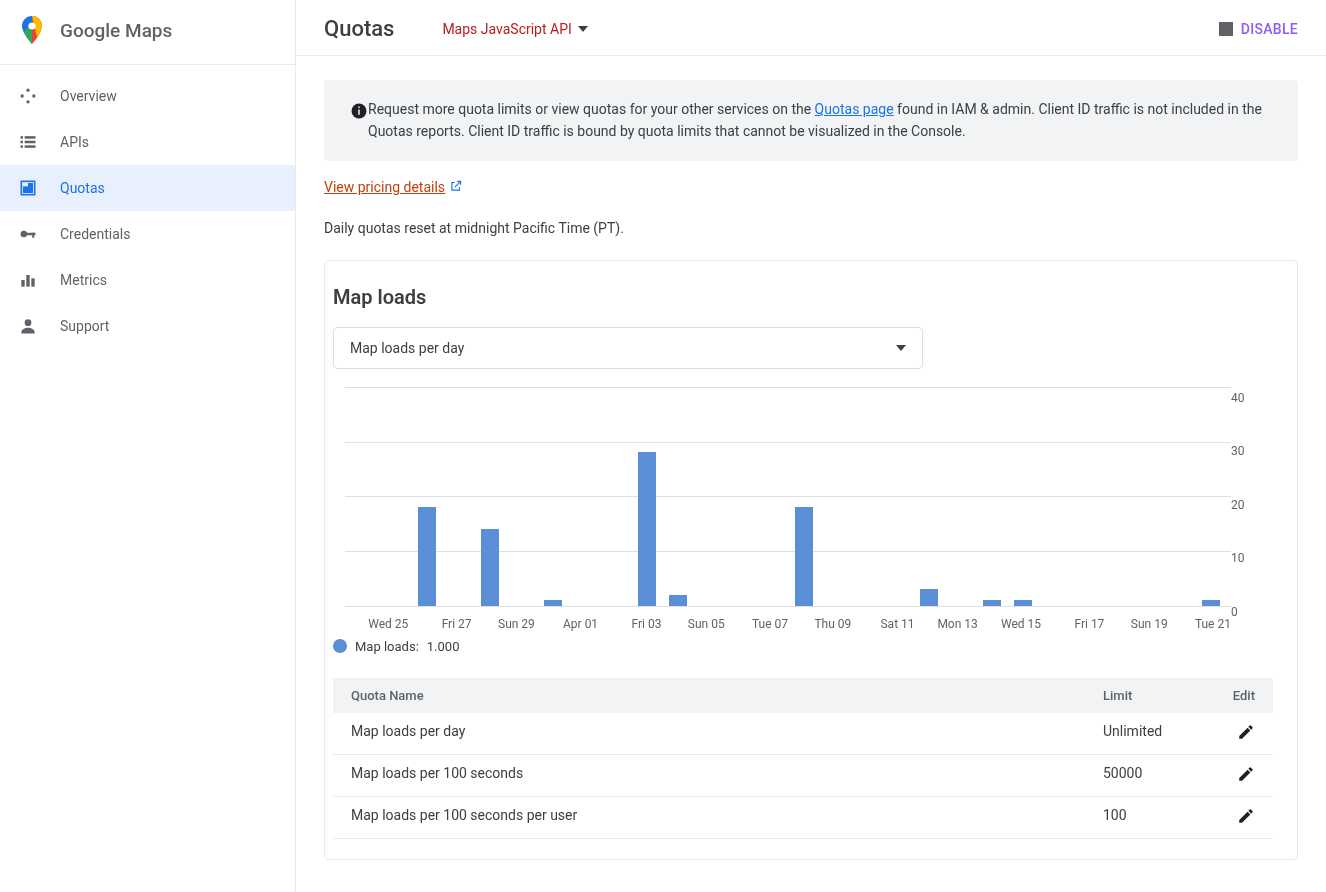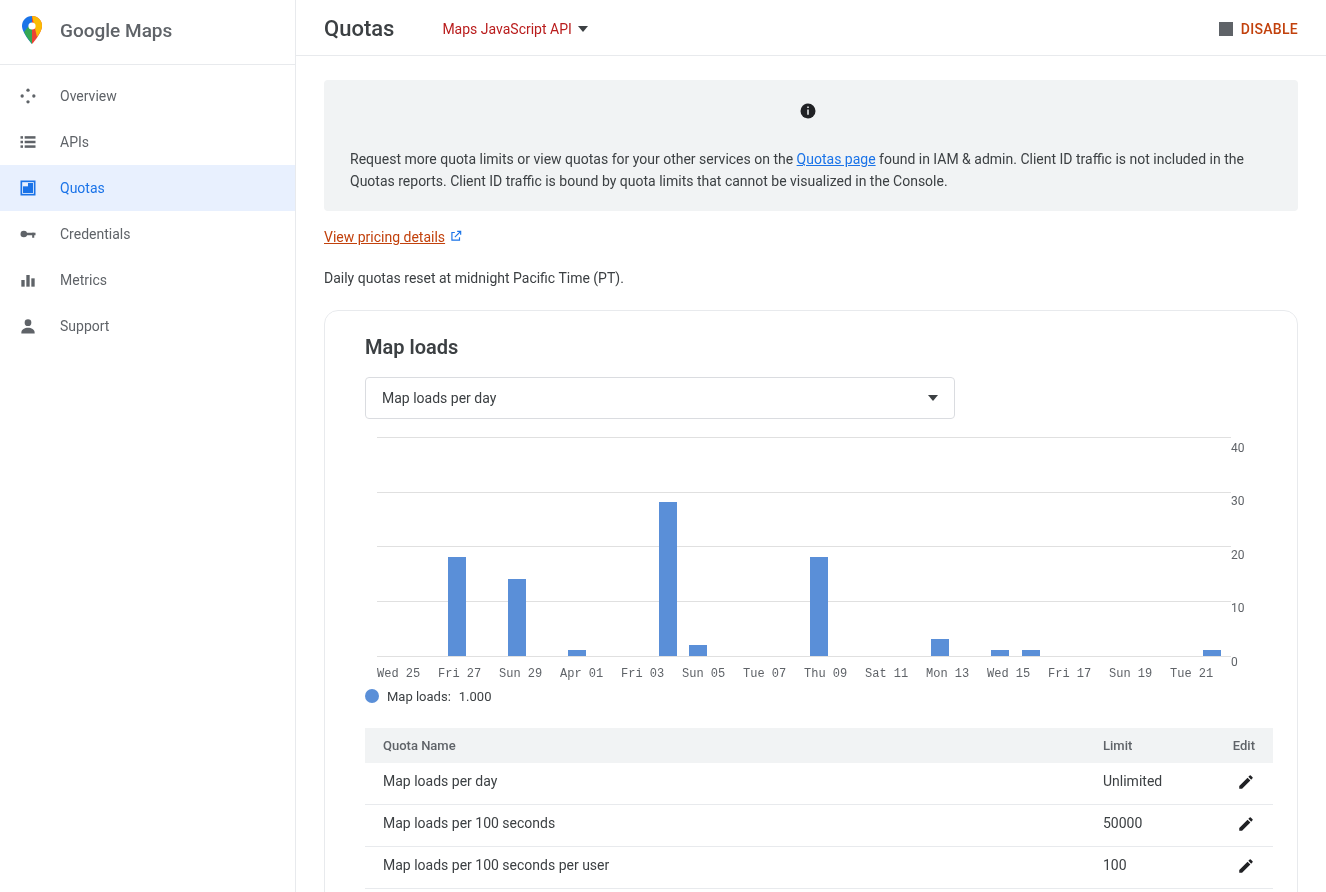--- a/index.html
+++ b/index.html
@@ -13,42 +13,42 @@
   .sidebar-item { display: flex; align-items: center; gap: 22px; height: 46px; padding: 0 18px; color: #5f6368; font-size: 14px; cursor: pointer; text-align: center; }
   .sidebar-item.active { background: #e8f0fe; color: #1a73e8; }
   .sidebar-item.active .si-icon { color: #1a73e8; }
   .si-icon { width: 20px; height: 20px; color: #5f6368; display:flex; align-items:center; justify-content:center;}
   .si-icon svg { width: 20px; height: 20px; }
   .main { flex: 1; overflow-y: auto; }
   .main-header { display: flex; align-items: center; padding: 16px 28px 14px 28px; border-bottom: 1px solid #e8eaed; gap: 48px;}
   .page-title { font-size: 22px; font-weight: 500; color: #3c4043; }
   .api-select { display: flex; align-items: center; gap: 6px; font-size: 14px; color: #b91c1c; cursor: pointer; }
   .spacer { flex:1; }
-  .disable-btn { display:flex; align-items:center; gap:8px; color:#c2410c; font-size:14px; font-weight:500; cursor:pointer; letter-spacing:0.3px;}
+  .disable-btn { display:flex; align-items:center; gap:8px; color:#8b5cf6; font-size:14px; font-weight:500; cursor:pointer; letter-spacing:0.3px;}
   .disable-btn .sq { width:14px;height:14px;background:#5f6368;}
   .content { padding: 24px 28px 40px 28px; }
-  .info-banner { background:#f1f3f4; border-radius:4px; padding:18px 26px; display:flex; gap:24px; align-items:center; margin-bottom:18px;flex-direction:column;}
+  .info-banner { background:#f1f3f4; border-radius:4px; padding:18px 26px; display:flex; align-items:flex-start; margin-bottom:18px;}
   .info-banner .icon { width:24px; padding-top:4px;}
   .info-banner .txt { font-size:14px; line-height:1.6; color:#3c4043; }
   .info-banner a { color:#1a73e8; text-decoration:underline; }
   .link-row { color:#c2410c; font-size:14px; text-decoration:underline; display:flex; align-items:center; gap:4px; cursor:pointer;}
   .note { font-size:14px; color:#3c4043; margin-top:24px; margin-bottom:24px;}
-  .card { border:1px solid #e8eaed; border-radius:14px; padding:24px 24px 20px 40px; }
+  .card { border:1px solid #e8eaed; border-radius:4px; padding:24px 24px 20px 8px; }
   .card-title { font-size:20px; font-weight:600; color:#3c4043; margin-bottom:18px; }
   .card-select { border:1px solid #dadce0; border-radius:4px; height:42px; width:590px; display:flex; align-items:center; justify-content:space-between; padding:0 16px; cursor:pointer; font-size:14px; color:#3c4043;}
   
   .chart-wrap { margin-top:18px; display:flex; gap:0; }
   .chart-area { position:relative; flex:1; margin-left:12px;}
   .chart-grid { position:relative; height:220px; border-bottom:1px solid #ccc;}
   .chart-grid-line { position:absolute; left:0; right:0; border-top:1px solid #e0e0e0;}
   .chart-bars { position:absolute; left:0; right:0; top:0; bottom:0; display:flex; align-items:flex-end; padding:0 4px;}
   .bar-slot { flex:1; display:flex; justify-content:center; align-items:flex-end; height:100%;}
   .bar { width:18px; background:#5a8fd8; }
   .chart-xlabels { display:flex; padding-top:10px; font-size:12px; color:#5f6368;}
-  .chart-xlabels span { flex:2; text-align:left;font-family:Liberation Mono, monospace;}
+  .chart-xlabels span { flex:2; text-align:right;}
   .chart-ylabels { width:42px; display:flex; flex-direction:column; justify-content:space-between; align-items:flex-start; font-size:12px; color:#5f6368; height:232px; padding-top:4px;}
   .legend { display:flex; align-items:center; gap:8px; font-size:13px; color:#3c4043; margin-top:8px;}
   .legend .dot { width:14px;height:14px;border-radius:50%;background:#5a8fd8;}
   
   .qtable { margin-top:24px; }
   .qtable .thead { display:flex; background:#f1f3f4; padding:10px 18px; font-size:13px; color:#5f6368; font-weight:500;}
   .qtable .trow { display:flex; padding:10px 18px; font-size:14px; color:#3c4043; border-bottom:1px solid #e8eaed;}
   .col-name { flex:1; }
   .col-limit { width:110px; }
   .col-edit { width:42px; text-align:right;}

